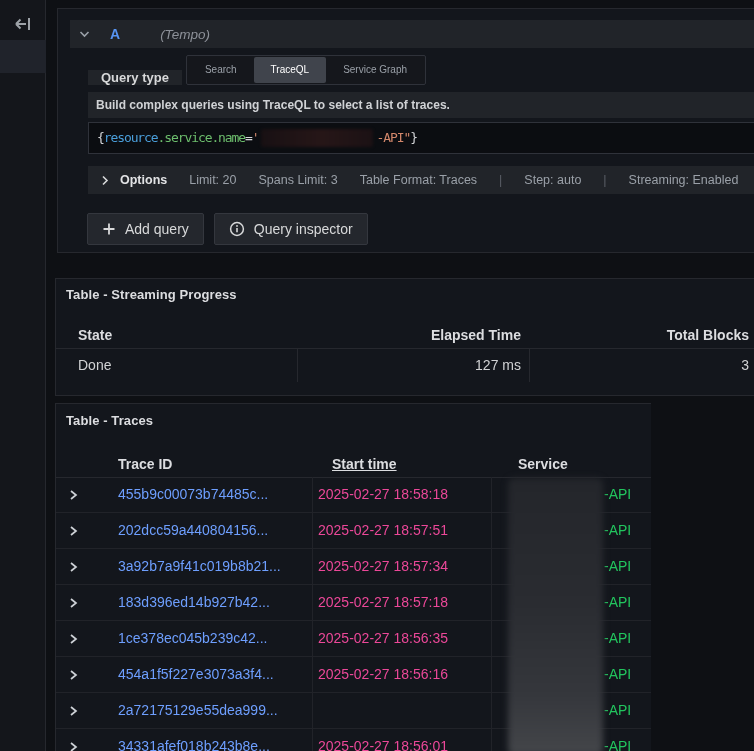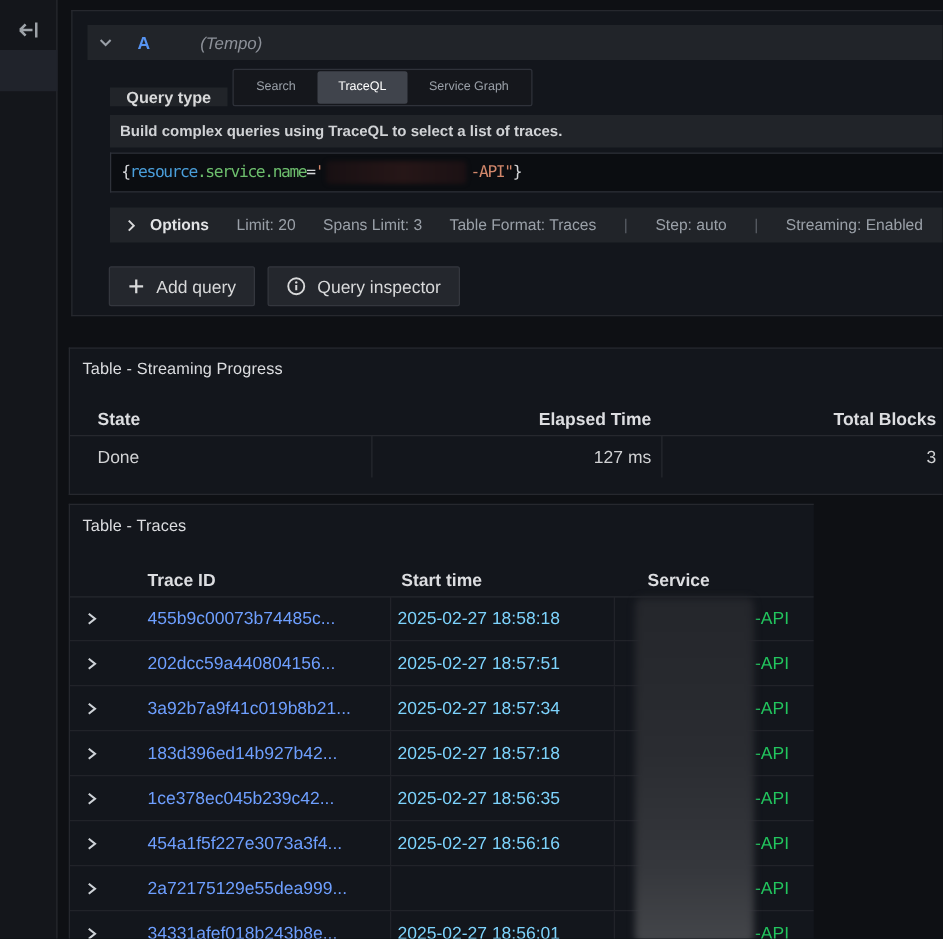--- a/index.html
+++ b/index.html
@@ -17,21 +17,21 @@
   }
   .collapse-btn { position:absolute; top:15px; left:13px; width:22px; height:18px; cursor:pointer; }
   .sidebar-block { position:absolute; top:40px; left:0; width:46px; height:33px; background:#20232b; }
 
   
   .panel {
     position:absolute; background:#13161c;
     border:1px solid #26282e; border-right:none;
     overflow:hidden;
   }
-  .panel-title { position:absolute; left:10px; font-size:13px; font-weight:400; color:#dcdde0; letter-spacing:.1px; }
+  .panel-title { position:absolute; left:10px; font-size:13px; font-weight:700; color:#dcdde0; letter-spacing:.1px; }
 
   
   #query-panel { left:57px; top:8px; width:700px; height:245px; }
   .qe-header {
     position:absolute; left:12px; right:0; top:11px; height:28px;
     background:#212429; display:flex; align-items:center;
   }
   .qe-header .chev { margin-left:9px; display:flex; }
   .qe-refid { margin-left:20px; color:#5794f2; font-weight:700; font-size:14px; }
   .qe-ds { margin-left:40px; color:#8d9199; font-style:italic; font-size:13.5px; }
@@ -106,31 +106,31 @@
   .sp-row .c2 { position:absolute; right:234px; line-height:34px; }
   .sp-row .c3 { position:absolute; right:6px; line-height:34px; }
   .sp-row .vdiv { position:absolute; top:0; bottom:0; width:1px; background:#26282e; }
   .sp-row .v1 { left:241px; } .sp-row .v2 { left:473px; }
 
   
   #traces-panel { left:55px; top:403px; width:596px; height:348px; border-bottom:none; }
   #traces-panel .panel-title { top:9px; }
   .tp-head { position:absolute; left:0; right:0; top:47px; height:26px; font-size:14px; font-weight:700; color:#dcdde0; }
   .tp-head .h1 { position:absolute; left:62px; line-height:26px; cursor:pointer; }
-  .tp-head .h2 { position:absolute; left:265px; line-height:26px; cursor:pointer; }
+  .tp-head .h2 { position:absolute; left:276px; line-height:26px; cursor:pointer;text-decoration:underline; }
   .tp-head .h3 { position:absolute; left:462px; line-height:26px; cursor:pointer; }
   .tp-underline { position:absolute; left:0; right:0; top:73px; height:1px; background:#26282e; }
   #traces-rows { position:absolute; left:0; right:0; top:73px; }
   .tr-row { position:relative; height:36px; border-bottom:1px solid #212329; font-size:14px; }
   .row-chevron { position:absolute; left:13px; top:50%; transform:translateY(-50%); display:flex; cursor:pointer; }
   .cell-traceid {
     position:absolute; left:62px; line-height:35px; color:#6e9fff;
     font-weight:500; text-decoration:none; cursor:pointer; white-space:nowrap;
   }
-  .cell-time { position:absolute; left:262px; line-height:35px; color:#7dd3fc; white-space:nowrap; }
+  .cell-time { position:absolute; left:262px; line-height:35px; color:#ec4899; white-space:nowrap; }
   .cell-service { position:absolute; left:548px; line-height:35px; color:#22c55e; white-space:nowrap; }
   .tr-row .vdiv { position:absolute; top:0; bottom:0; width:1px; background:#212329; }
   .tr-row .v1 { left:256px; } .tr-row .v2 { left:435px; }
   .service-smudge {
     position:absolute; left:452px; top:74px; width:95px; height:277px; z-index:2;
     border-radius:6px;
     background:linear-gradient(180deg,#24262b 0%,#2a2c31 45%,#35373c 78%,#44464a 100%);
     filter:blur(3px);
   }
   svg { display:block; }

